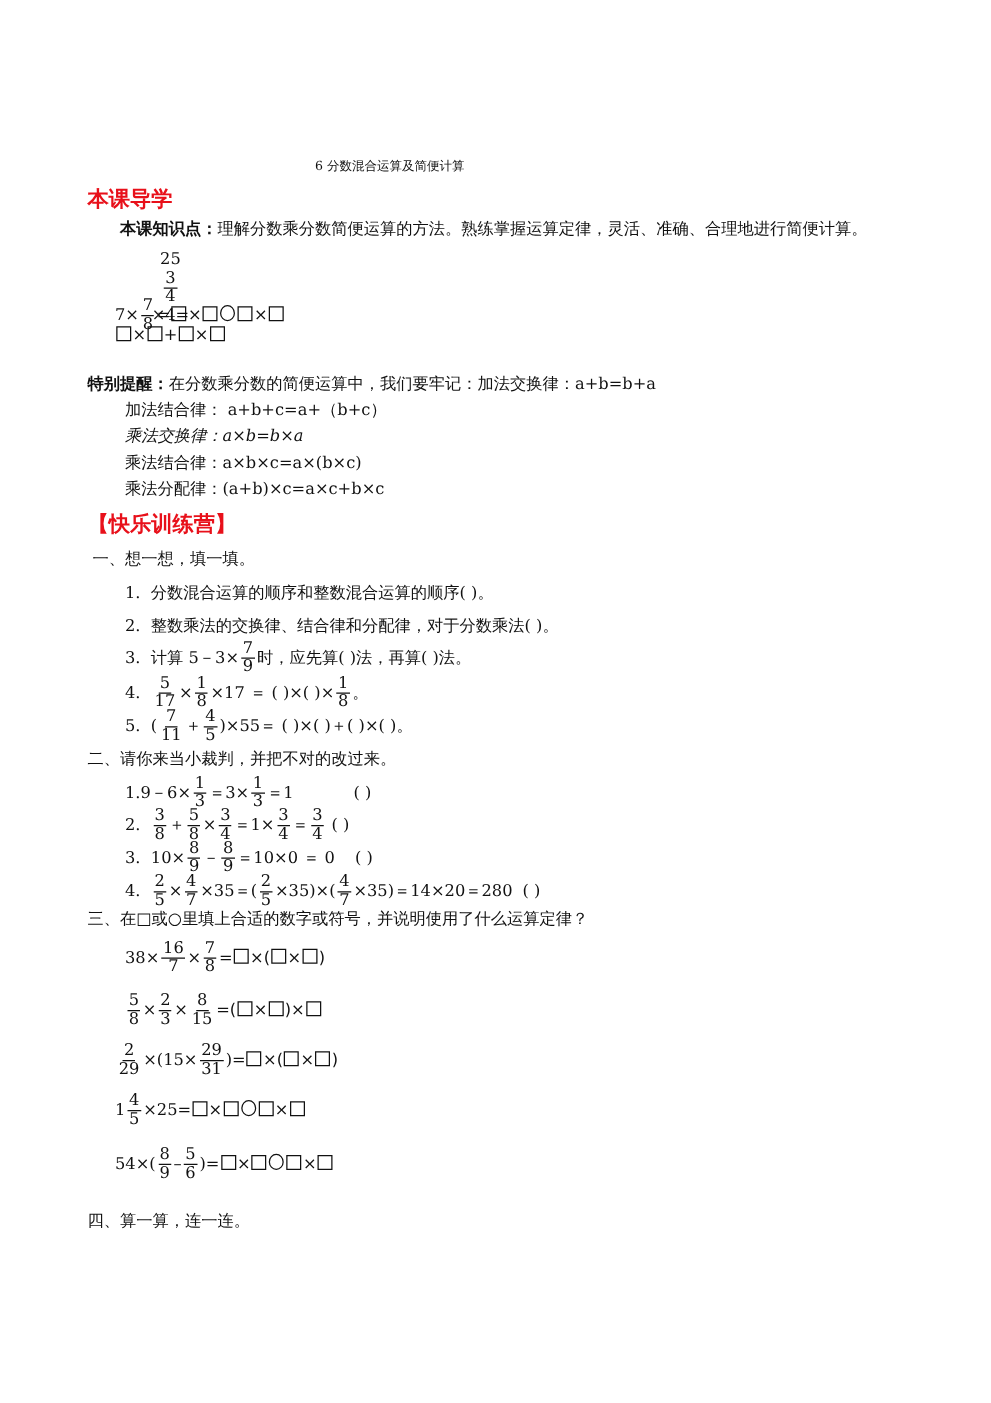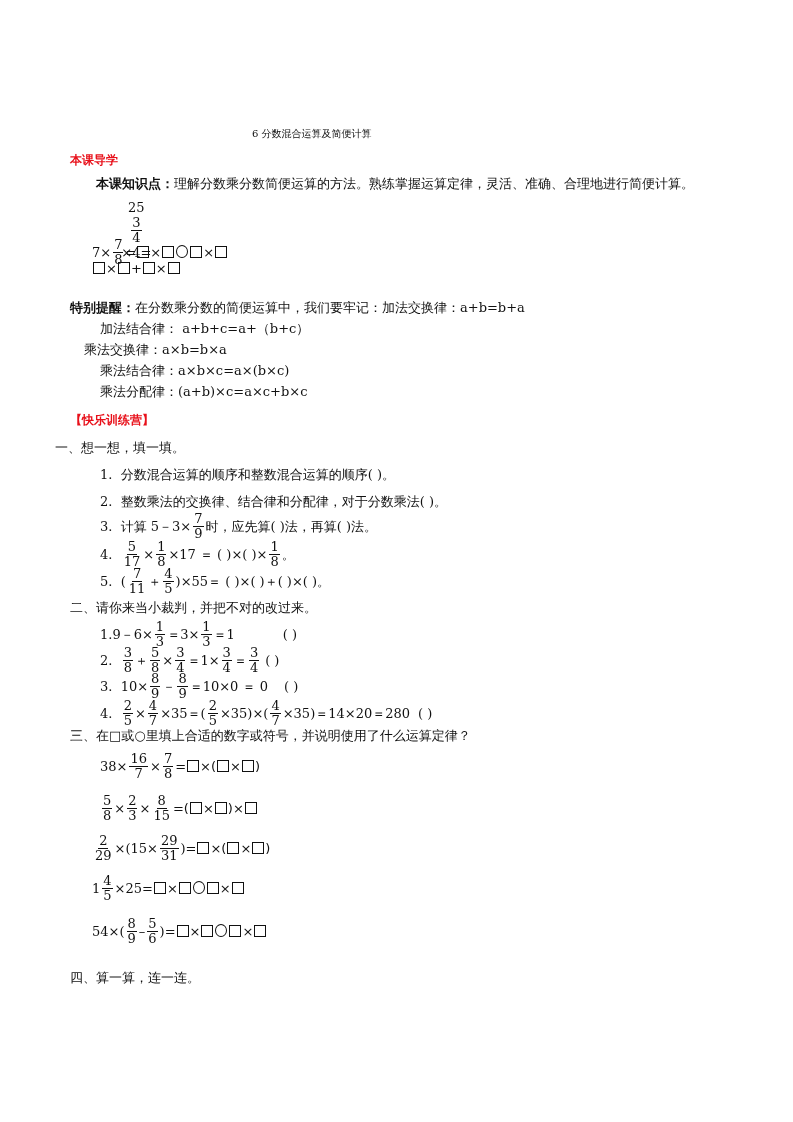--- a/index.html
+++ b/index.html
@@ -1,20 +1,20 @@
 <!DOCTYPE html>
 <html><head>
 <meta charset="utf-8">
 <style>
   html, body { margin:0; padding:0; background:#ffffff; }
   body { width:793px; height:1122px; position:relative; overflow:hidden;
          font-family:"DejaVu Serif","Liberation Serif",serif; color:#111; font-size:13px; }
   .abs { position:absolute; white-space:nowrap; line-height:16px; }
   .title { font-size:10px; }
-  .red { color:#e8101a; font-weight:bold; font-family:"DejaVu Sans","Liberation Sans",sans-serif; font-size:12px; }
+  .red { color:#e8101a; font-weight:bold; font-family:"DejaVu Sans","Liberation Sans",sans-serif; font-size:17px; }
   .bold { font-weight:bold; font-family:"DejaVu Sans","Liberation Sans",sans-serif; }
   .frac { display:inline-flex; flex-direction:column; align-items:center; vertical-align:middle;
           line-height:14px; margin:0 2px; font-size:13px; }
   .frac .num { border-bottom:1px solid #111; padding:0 1px; }
   .frac .den { padding:0 1px; }
   .box { display:inline-block; width:10px; height:10px; border:1.5px solid #111; vertical-align:-1px; margin:0 1px; }
   .circ { display:inline-block; width:10px; height:11px; border:1.8px solid #111; border-radius:50%; vertical-align:-1px; margin:0 1px; }
   .sans { font-family:"DejaVu Sans","Liberation Sans",sans-serif; }
   .row { display:flex; align-items:center; }
 </style>
@@ -45,27 +45,27 @@
       <span class="den">8</span>
     </span>
   <span>=</span>
   <span class="sans"><span class="box"></span>×<span class="box"></span><span class="circ"></span><span class="box"></span>×<span class="box"></span></span>
 </div>
 
 <div class="abs" style="left:70px;top:300px;">
   <span class="bold">特别提醒：</span><span>在分数乘分数的简便运算中，我们要牢记：加法交换律：a+b=b+a</span>
 </div>
 <div class="abs" style="left:100px;top:321px;">加法结合律：  a+b+c=a+（b+c）</div>
-<div class="abs" style="left:84px;top:342px;">乘法交换律：a×b=b×a</div>
+<div class="abs" style="left:100px;top:342px;font-style:italic;">乘法交换律：a×b=b×a</div>
 <div class="abs" style="left:100px;top:363px;">乘法结合律：a×b×c=a×(b×c)</div>
 <div class="abs" style="left:100px;top:384px;">乘法分配律：(a+b)×c=a×c+b×c</div>
 
 <div class="abs red" style="left:70px;top:412px;">【快乐训练营】</div>
 
-<div class="abs" style="left:55px;top:440px;">一、想一想，填一填。</div>
+<div class="abs" style="left:74px;top:440px;">一、想一想，填一填。</div>
 <div class="abs" style="left:100px;top:467px;"><span>1.</span>&nbsp;&nbsp;<span>分数混合运算的顺序和整数混合运算的顺序(          )。</span></div>
 <div class="abs" style="left:100px;top:494px;"><span>2.</span>&nbsp;&nbsp;<span>整数乘法的交换律、结合律和分配律，对于分数乘法(                  )。</span></div>
 <div class="abs row" style="left:100px;top:512px;">
   <span>3.</span>&nbsp;&nbsp;<span>计算 5－3×</span>
   <span class="frac">
       <span class="num">7</span>
       <span class="den">9</span>
     </span>
   <span> 时，应先算(        )法，再算(          )法。</span>
 </div>

